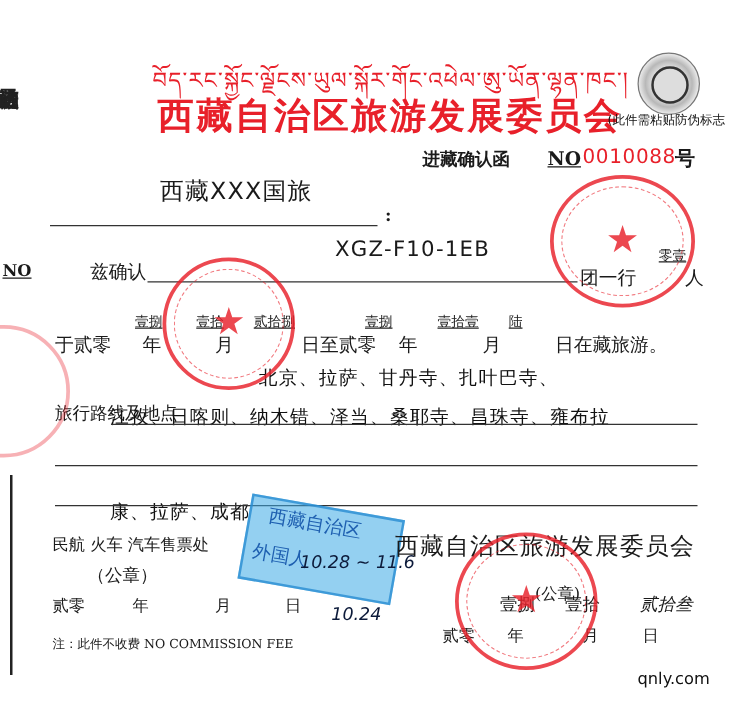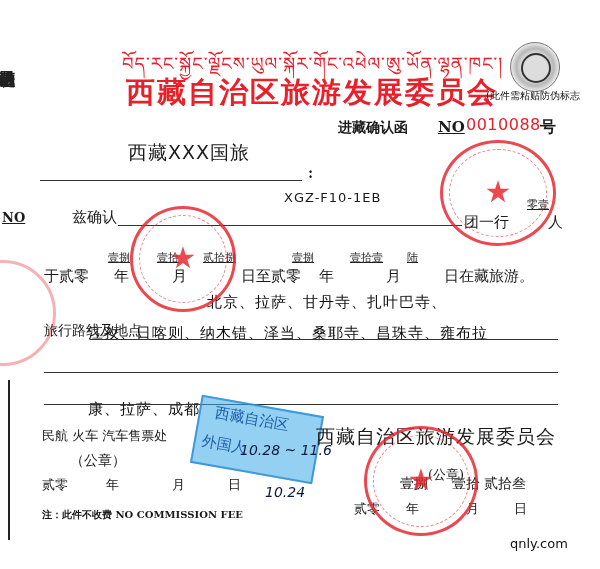--- a/index.html
+++ b/index.html
@@ -28,34 +28,34 @@
     .anti-fake {
       left: 486px; top: 89px; font-size: 10px; color: #111; font-family: "DejaVu Sans", sans-serif; white-space: nowrap; text-align: center;
     }
     .letter-label { left: 338px; top: 119px; font-size: 14px; font-weight: bold; white-space: nowrap; }
     .no-label { left: 438px; top: 118px; font-size: 15px; font-weight: bold; text-decoration: underline; font-family: "DejaVu Serif", serif; }
     .no-value { left: 466px; top: 115px; font-size: 16px; color: #e8202a; font-family: "DejaVu Sans", sans-serif; letter-spacing: 0.5px; }
     .no-suffix { left: 540px; top: 117px; font-size: 16px; font-weight: bold; }
     .agency { left: 128px; top: 140px; font-size: 19px; font-family: "DejaVu Sans", sans-serif; white-space: nowrap; letter-spacing: 1px; }
     .line { position: absolute; height: 1px; background: #333; }
     .colon { left: 308px; top: 165px; font-size: 14px; font-weight: bold; }
-    .code { left: 284px; top: 190px; font-size: 13px; font-family: "DejaVu Sans", sans-serif; letter-spacing: 1px; }
+    .code { left: 268px; top: 190px; font-size: 17px; font-family: "DejaVu Sans", sans-serif; letter-spacing: 1px; }
     .confirm-label { left: 72px; top: 208px; font-size: 15px; font-family: Liberation Mono, monospace; }
     .group-label { left: 464px; top: 213px; font-size: 15px; }
     .group-count-hand { left: 527px; top: 197px; font-size: 11px; font-family: "DejaVu Sans", sans-serif; }
     .hand { font-family: "DejaVu Sans", sans-serif; font-size: 11px; color: #222; white-space: nowrap; text-decoration: underline; }
     .row-dates { left: 44px; top: 267px; font-size: 15px; white-space: nowrap; }
     .row-dates span { position: absolute; white-space: nowrap; }
     .route-label { left: 44px; top: 322px; font-size: 14px; }
     .route-hand { font-family: "DejaVu Sans", sans-serif; font-size: 15px; color: #111; white-space: nowrap; letter-spacing: 1px; }
     .ticket-office { left: 42px; top: 427px; font-size: 13px; white-space: nowrap; }
     .ticket-seal { left: 70px; top: 452px; font-size: 14px; }
     .bl-date { left: 42px; top: 476px; font-size: 13px; white-space: nowrap; }
     .bl-date span { position: absolute; }
-    .note { left: 42px; top: 508px; font-size: 10px; font-weight: bold; white-space: nowrap; }
+    .note { left: 42px; top: 508px; font-size: 10px; font-weight: normal; white-space: nowrap; }
     .org-name { left: 316px; top: 424px; font-size: 19px; white-space: nowrap; letter-spacing: 1px; }
     .br-seal { left: 428px; top: 466px; font-size: 13px; }
     .br-hand span, .br-date span { position: absolute; white-space: nowrap; }
     .watermark { left: 510px; top: 536px; font-size: 13px; font-family: "DejaVu Sans", sans-serif; color: #111; }
     .side-text {
       left: 0px; top: 58px; width: 18px; font-size: 16px; line-height: 22px; font-weight: bold;
       writing-mode: vertical-rl; color: #222;
     }
     .side-no { left: 2px; top: 210px; font-size: 13px; font-weight: bold; text-decoration: underline; }
     .left-edge { left: 8px; top: 380px; width: 2px; height: 160px; background: #222; }
@@ -141,21 +141,21 @@
   <div class="blue-text" style="left:6px; top:34px;">外国人</div>
 </div>
 <div class="handwriting-blue" style="left:240px; top:442px;">10.28 ~ 11.6</div>
 <div class="handwriting-blue" style="left:265px; top:484px;">10.24</div>
 
 <div class="abs org-name">西藏自治区旅游发展委员会</div>
 <div class="abs br-seal">(公章)</div>
 <div class="abs br-hand" style="left:0; top:0;">
   <span style="left:400px; top:475px; font-size:14px;">壹捌</span>
   <span style="left:452px; top:475px; font-size:14px;">壹拾</span>
-  <span style="left:484px; top:475px; font-size:14px;">贰拾叁</span>
+  <span style="left:512px; top:475px; font-size:14px;font-style:italic;">贰拾叁</span>
 </div>
 <div class="abs br-date" style="left:0; top:0;">
   <span style="left:354px; top:500px; font-size:13px;">贰零</span>
   <span style="left:406px; top:500px; font-size:13px;">年</span>
   <span style="left:466px; top:500px; font-size:13px;">月</span>
   <span style="left:514px; top:500px; font-size:13px;">日</span>
 </div>
 
 <div class="abs red-stamp" style="left:130px; top:206px; width:100px; height:100px;">
   <div class="ring"></div>

